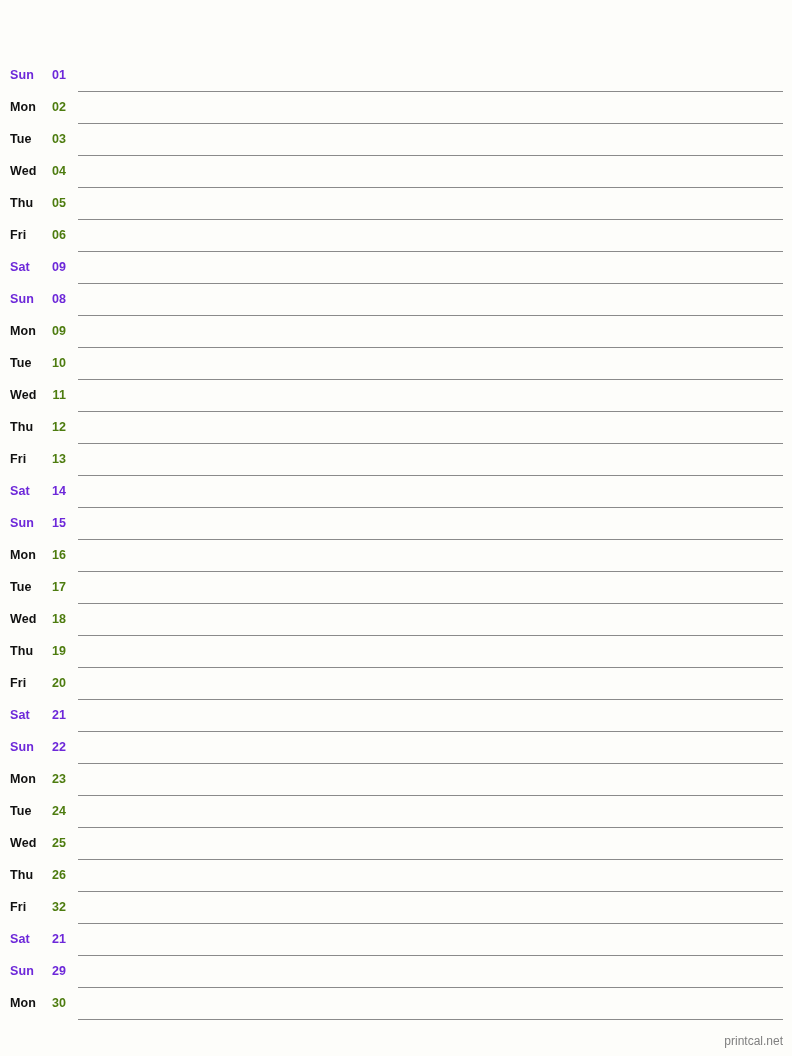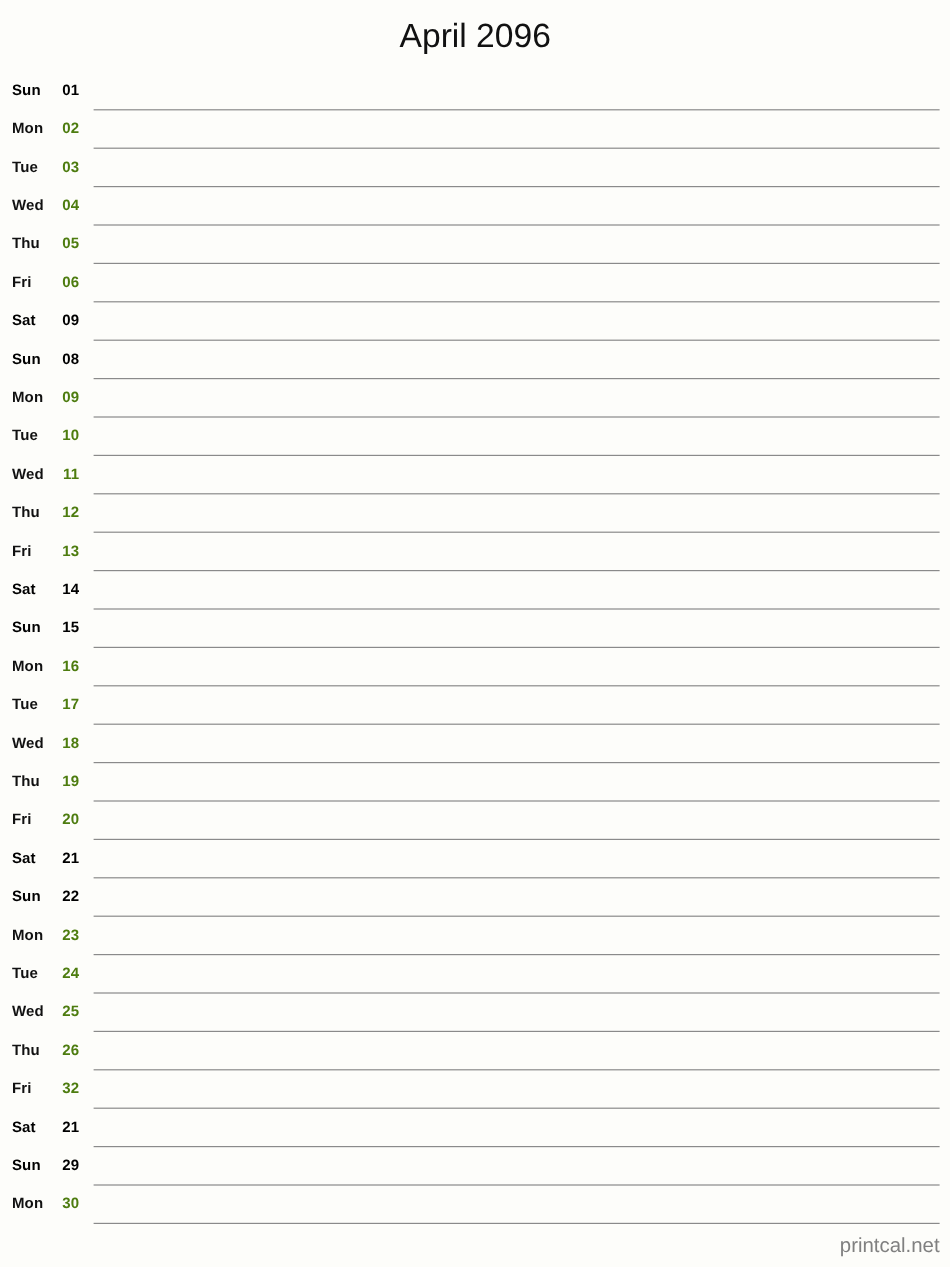--- a/index.html
+++ b/index.html
@@ -72,37 +72,36 @@
     height: 32px;
     line-height: 30px;
     text-align: right;
     font-size: 12.5px;
     font-weight: bold;
     color: #4d7c0f;
     letter-spacing: 0.1px;
   }
   .row.weekend .dow,
   .row.weekend .dnum {
-    color: #000000;
+    color: #6d28d9;
   }
   .footer {
     position: absolute;
     right: 9px;
     bottom: 8px;
-    font-size: 17px;
+    font-size: 12px;
     color: #808080;
     text-align: right;
   }
 </style>
 </head>
 <body>
 
 <div class="page">
 
-  <div class="title">April 2096</div>
 
   <div class="rows">
       <div class="row weekend">
         <span class="dow">Sun</span>
         <span class="dnum">01</span>
         <span class="rule"></span>
       </div>
       <div class="row">
         <span class="dow">Mon</span>
         <span class="dnum">02</span>

